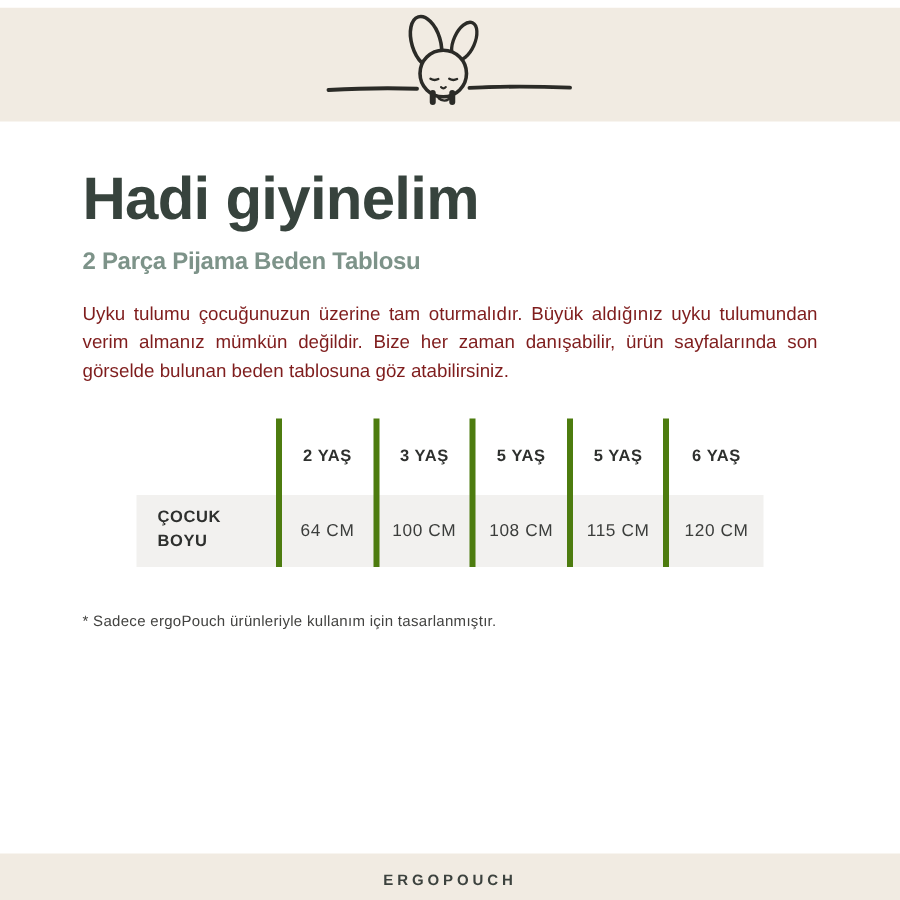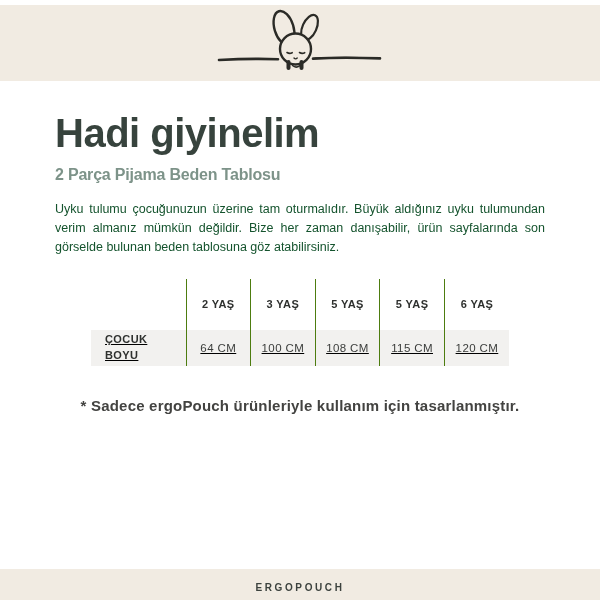--- a/index.html
+++ b/index.html
@@ -46,66 +46,66 @@
     font-size:16px;
     line-height:1.15;
     font-weight:600;
     letter-spacing:-0.2px;
     color:#7D9389;
   }
   p.description{
     margin:15px 0 0 0;
     font-size:12.5px;
     line-height:19.4px;
-    color:#14532d;
+    color:#7f1d1d;
     text-align:justify;
   }
   .table-wrap{
     width:418px;
     margin:21px auto 0 auto;
   }
   table.size-table{
     width:418px;
     border-collapse:collapse;
     table-layout:fixed;
   }
   table.size-table col.label-col{width:95px;}
   table.size-table th,
   table.size-table td{
-    border-left:1px solid #4d7c0f;
+    border-left:4px solid #4d7c0f;
     text-align:center;
     vertical-align:middle;
     color:#2E302E;
     letter-spacing:0.4px;
   }
   table.size-table .first-cell{border-left:none;}
   table.size-table thead th{
     height:49px;
     font-size:11px;
     font-weight:700;
   }
-  table.size-table tbody tr{height:36px;text-decoration:underline;}
+  table.size-table tbody tr{height:48px;}
   table.size-table tbody tr.striped{background:#F2F1EF;}
   table.size-table tbody th.row-label{
     text-align:left;
     padding:0 22px 0 14px;
     font-size:11px;
     font-weight:700;
     line-height:1.4;
   }
   table.size-table tbody td.value-cell{
     font-size:11.5px;
     font-weight:400;
     color:#3B3D3B;
   }
   .footnote{
     margin:31px 0 0 0;
-    text-align:center;
-    font-size:15px;
-    font-weight:700;
+    text-align:left;
+    font-size:10px;
+    font-weight:400;
     letter-spacing:0.2px;
     color:#434341;
   }
   .bunny{display:block;margin-bottom:1px;}
 </style>
 </head>
 <body>
 
 <div class="page">
 

